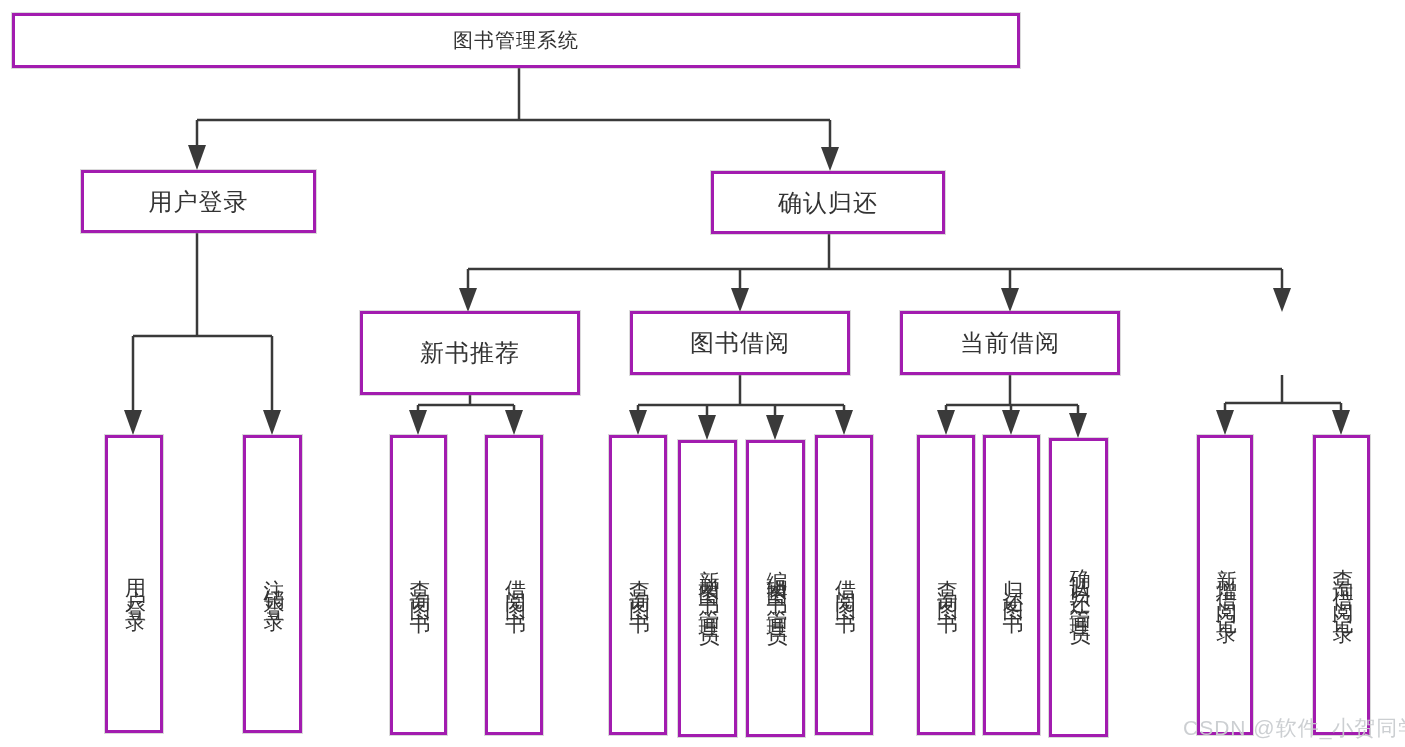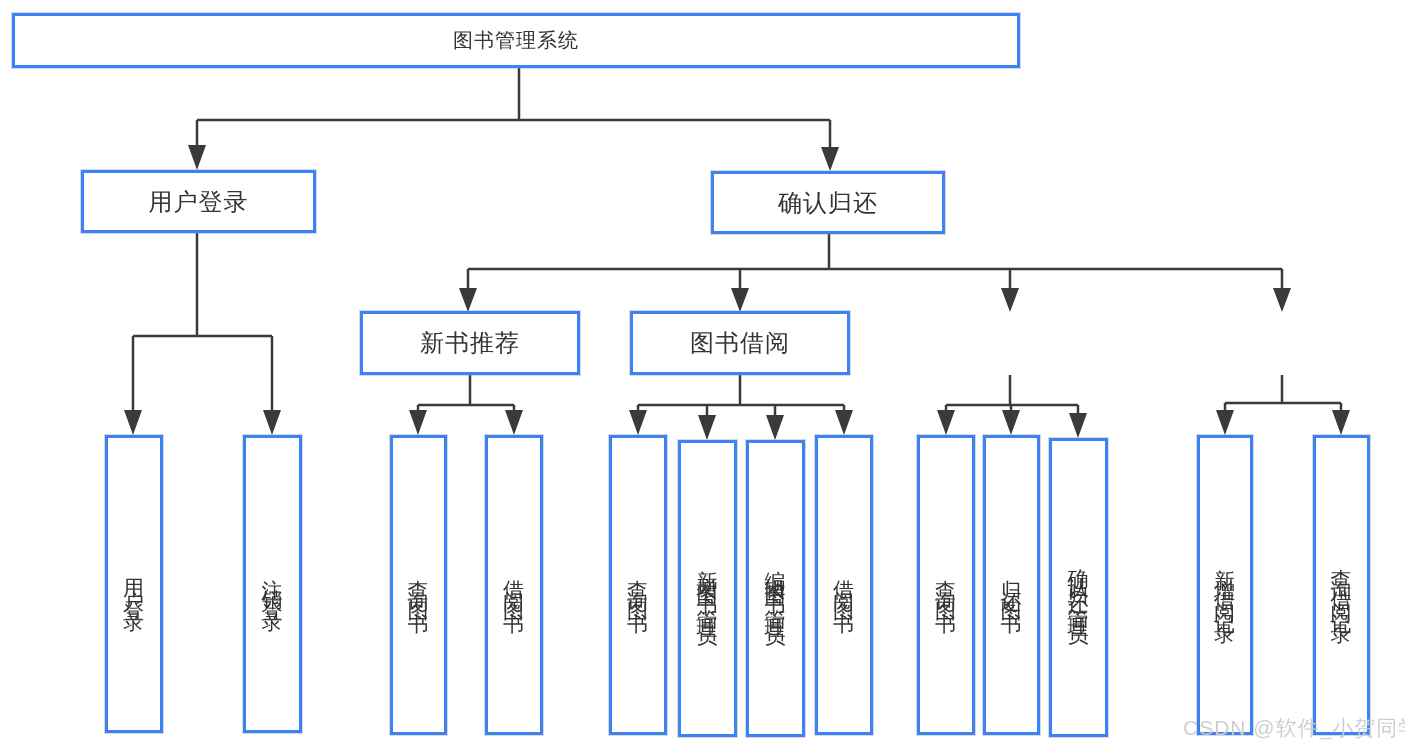--- a/index.html
+++ b/index.html
@@ -1,21 +1,21 @@
 <!DOCTYPE html>
 <html><head>
 <meta charset="utf-8">
 <style>
   html,body{margin:0;padding:0;background:#fff;}
   body{font-family:"Liberation Sans","DejaVu Sans",sans-serif;}
   #stage{position:relative;width:1405px;height:747px;background:#ffffff;overflow:hidden;}
   svg.connectors{position:absolute;left:0;top:0;z-index:1;}
-  .box{position:absolute;box-sizing:border-box;background:#ffffff;border:3px solid #3b82f6;
+  .box{position:absolute;box-sizing:border-box;background:#ffffff;border:3px solid #a21caf;
        display:flex;align-items:center;justify-content:center;color:#333333;z-index:2;
-       box-shadow:0 0 0 1px rgba(150,150,150,.35);}
+       box-shadow:0 0 0 1px rgba(150,150,150,.35);font-family:Liberation Mono, monospace;}
   .hdr{font-size:24px;letter-spacing:1px;white-space:nowrap;}
   .root-box{font-size:20px;letter-spacing:1px;}
   .leaf span{writing-mode:vertical-rl;text-orientation:mixed;font-size:21px;
              letter-spacing:11px;line-height:1;}
   .leaf.tight span{letter-spacing:8px;}
   #watermark{position:absolute;left:1183px;top:714px;z-index:5;font-size:21px;
              color:rgba(201,204,208,0.95);letter-spacing:1px;white-space:nowrap;}
 </style>
 </head>
 <body>
@@ -87,22 +87,23 @@
       <polygon points="1216,410 1234,410 1225,435"></polygon>
       <polygon points="1332,410 1350,410 1341,435"></polygon>
     </g>
   </svg>
 
   <div class="box hdr root-box" style="left:12px;top:13px;width:1008px;height:55px;">图书管理系统</div>
 
   <div class="box hdr" style="left:81px;top:170px;width:235px;height:63px;">用户登录</div>
   <div class="box hdr" style="left:711px;top:171px;width:234px;height:63px;">确认归还</div>
 
-  <div class="box hdr" style="left:360px;top:311px;width:220px;height:64px;">新书推荐</div>
+  <div class="box hdr" style="left:360px;top:311px;width:220px;height:84px;">新书推荐</div>
   <div class="box hdr" style="left:630px;top:311px;width:220px;height:64px;">图书借阅</div>
+  <div class="box hdr" style="left:900px;top:311px;width:220px;height:64px;">当前借阅</div>
 
   <div class="box leaf" style="left:105px;top:435px;width:58px;height:298px;">
       <span>用户登录</span>
     </div>
   <div class="box leaf" style="left:243px;top:435px;width:59px;height:298px;">
       <span>注销登录</span>
     </div>
 
   <div class="box leaf" style="left:390px;top:435px;width:57px;height:300px;">
       <span>查询图书</span>

